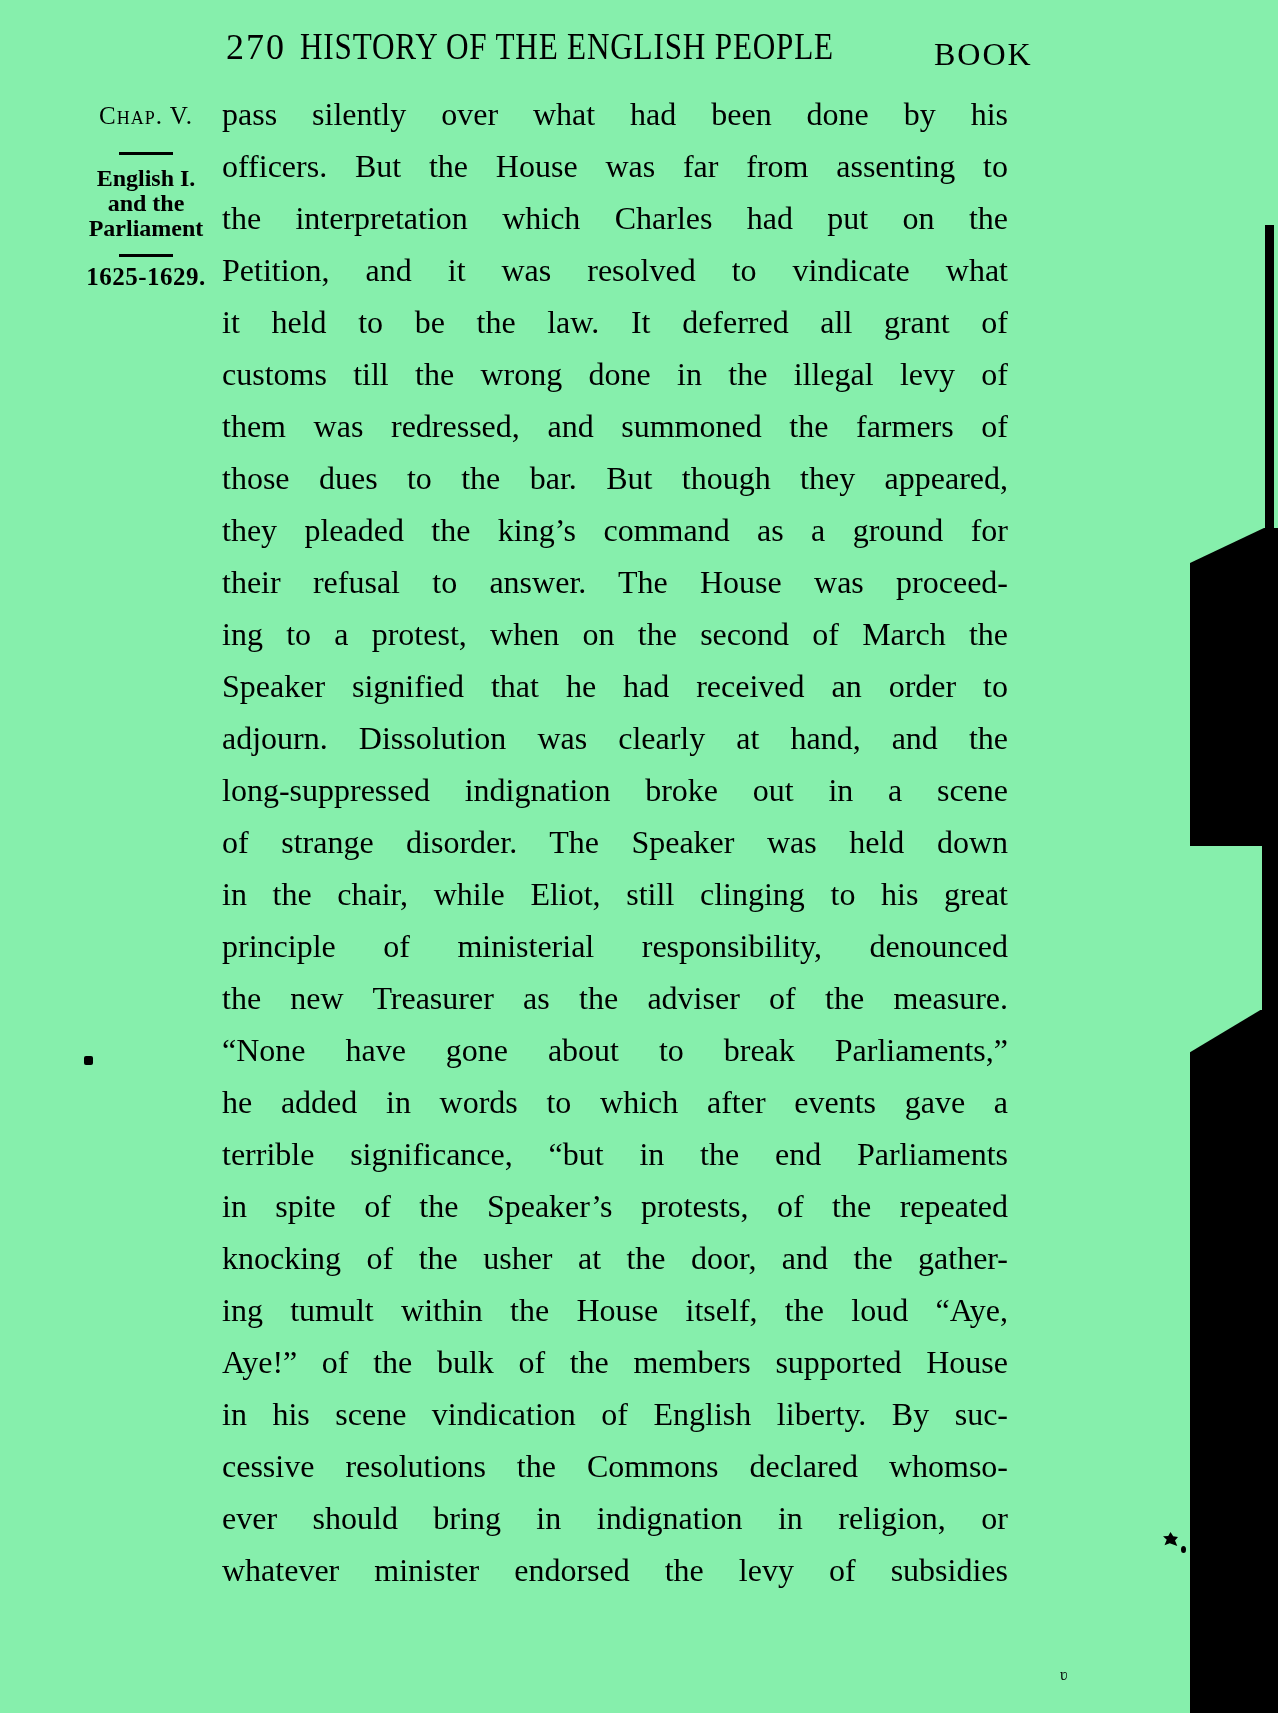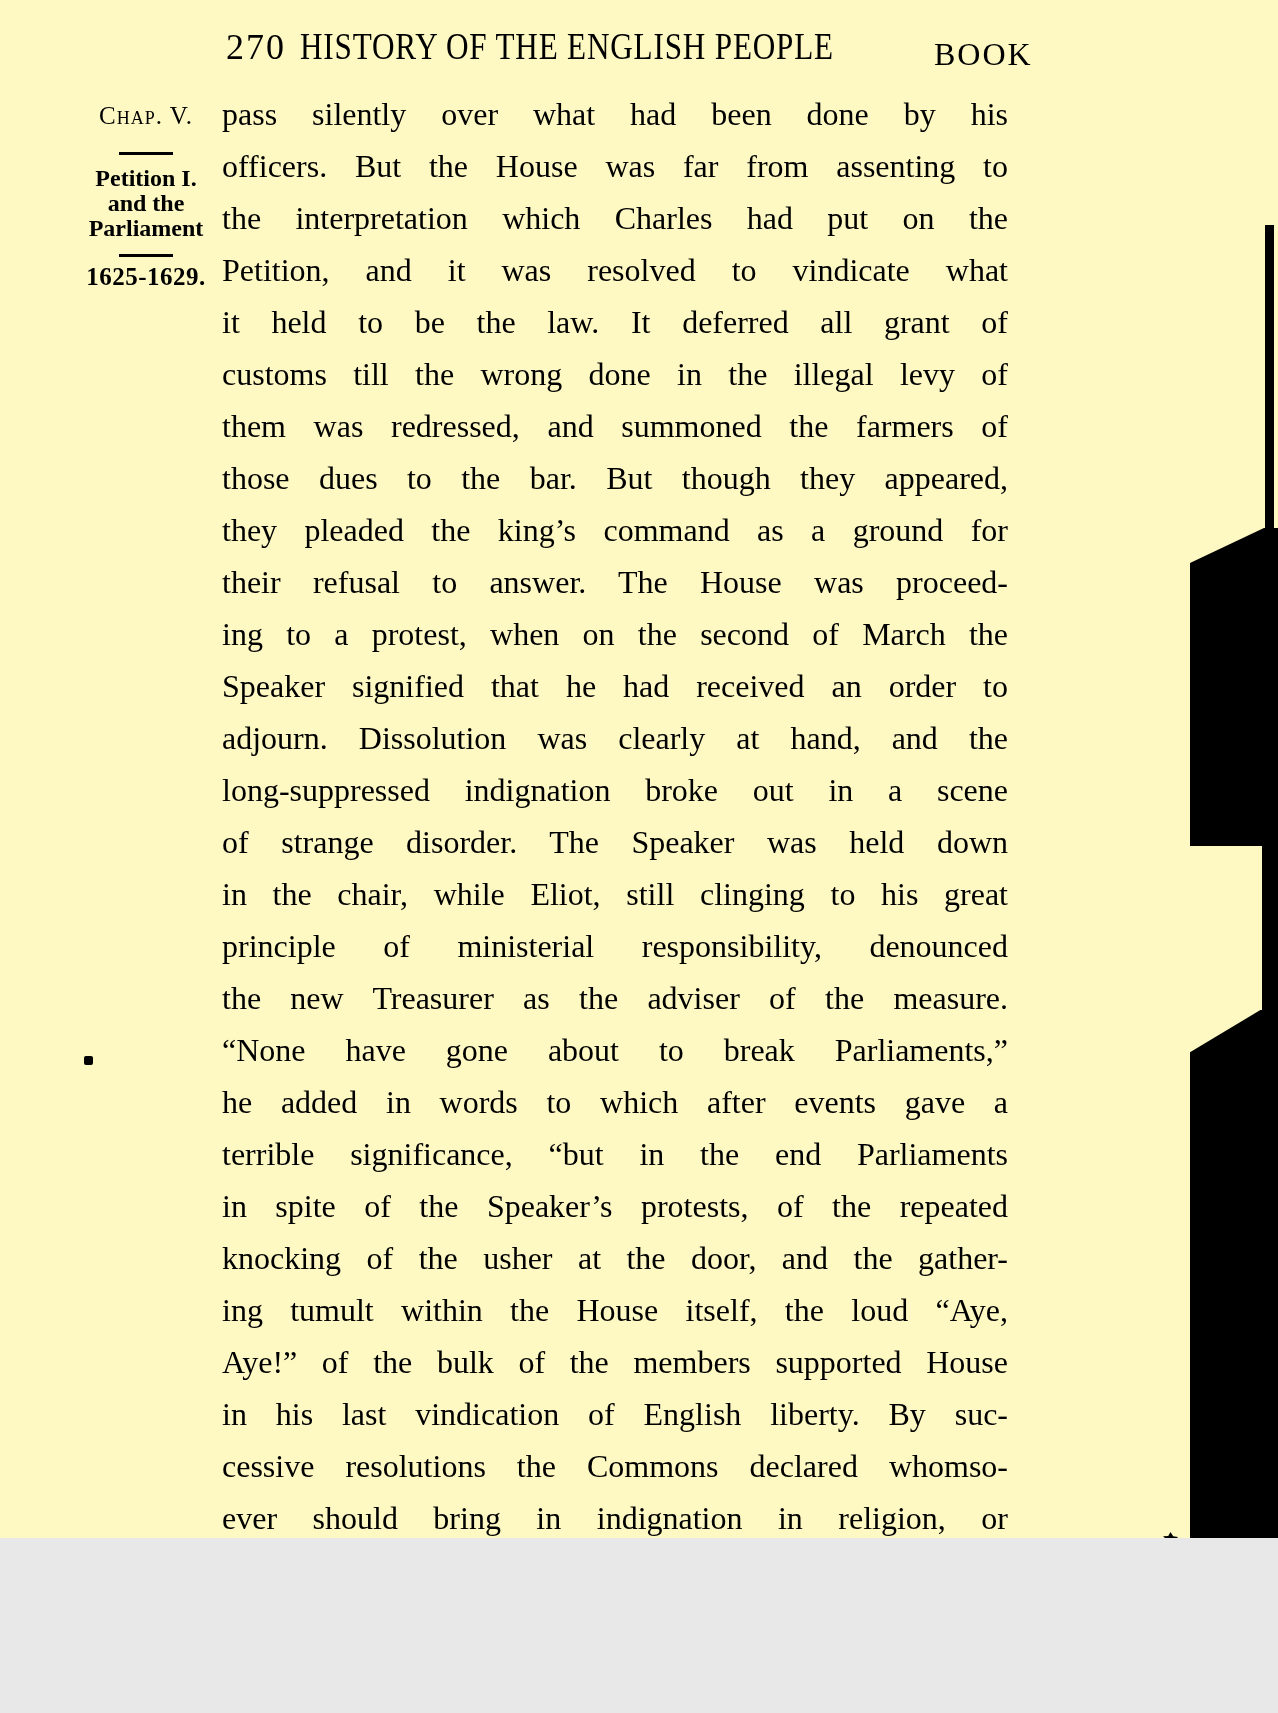--- a/index.html
+++ b/index.html
@@ -3,22 +3,22 @@
 <meta charset="utf-8">
 <style>
   html, body {
     margin: 0;
     padding: 0;
     background: #e8e8e8;
   }
   #page {
     position: relative;
     width: 1278px;
-    height: 1538px;
-    background: #fef9c3;
+    height: 1713px;
+    background: #86efac;
     color: #000000;
     font-family: "Liberation Serif", serif;
     overflow: hidden;
   }
   
   .page-number {
     position: absolute;
     left: 226px;
     top: 26px;
     font-size: 36px;
@@ -131,21 +131,21 @@
   <div>
     <span class="page-number">270</span>
     <span class="header-title">HISTORY OF THE ENGLISH PEOPLE</span>
     <span class="header-book">BOOK</span>
   </div>
 
   <div class="margin-notes">
     <div class="chap-label">Chap. V.</div>
     <div class="note-rule rule-1"></div>
     <div class="section-note">
-      <div>Petition I.</div>
+      <div>English I.</div>
       <div>and the</div>
       <div>Parliament</div>
     </div>
     <div class="note-rule rule-2"></div>
     <div class="years-note">1625-1629.</div>
   </div>
 
   <div class="body-text">
       <div class="body-line">pass silently over what had been done by his</div>
       <div class="body-line">officers.  But the House was far from assenting to</div>
@@ -165,21 +165,21 @@
       <div class="body-line">in the chair, while Eliot, still clinging to his great</div>
       <div class="body-line">principle of ministerial responsibility, denounced</div>
       <div class="body-line">the new Treasurer as the adviser of the measure.</div>
       <div class="body-line">“None have gone about to break Parliaments,”</div>
       <div class="body-line">he added in words to which after events gave a</div>
       <div class="body-line">terrible significance, “but in the end Parliaments</div>
       <div class="body-line">in spite of the Speaker’s protests, of the repeated</div>
       <div class="body-line">knocking of the usher at the door, and the gather-</div>
       <div class="body-line">ing tumult within the House itself, the loud “Aye,</div>
       <div class="body-line">Aye!” of the bulk of the members supported House</div>
-      <div class="body-line">in his last vindication of English liberty.  By suc-</div>
+      <div class="body-line">in his scene vindication of English liberty.  By suc-</div>
       <div class="body-line">cessive resolutions the Commons declared whomso-</div>
       <div class="body-line">ever should bring in indignation in religion, or</div>
       <div class="body-line">whatever minister endorsed the levy of subsidies</div>
     </div>
 
   <div class="artifact strip-top"></div>
   <div class="artifact blob-upper"></div>
   <div class="artifact sliver-mid"></div>
   <div class="artifact blob-lower"></div>
   <div class="artifact ink-blot-left"></div>

